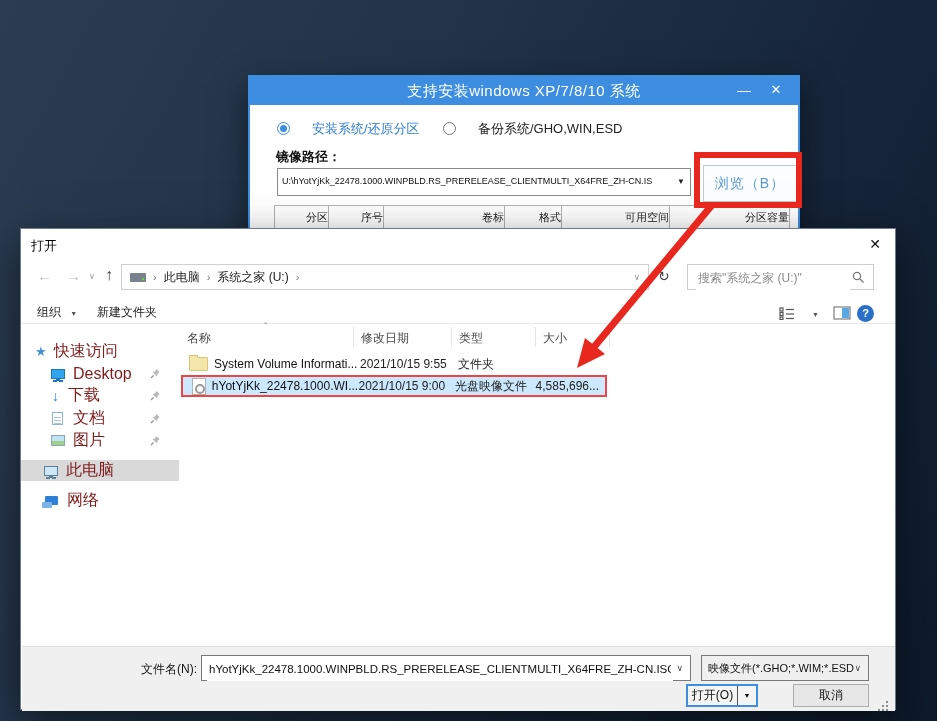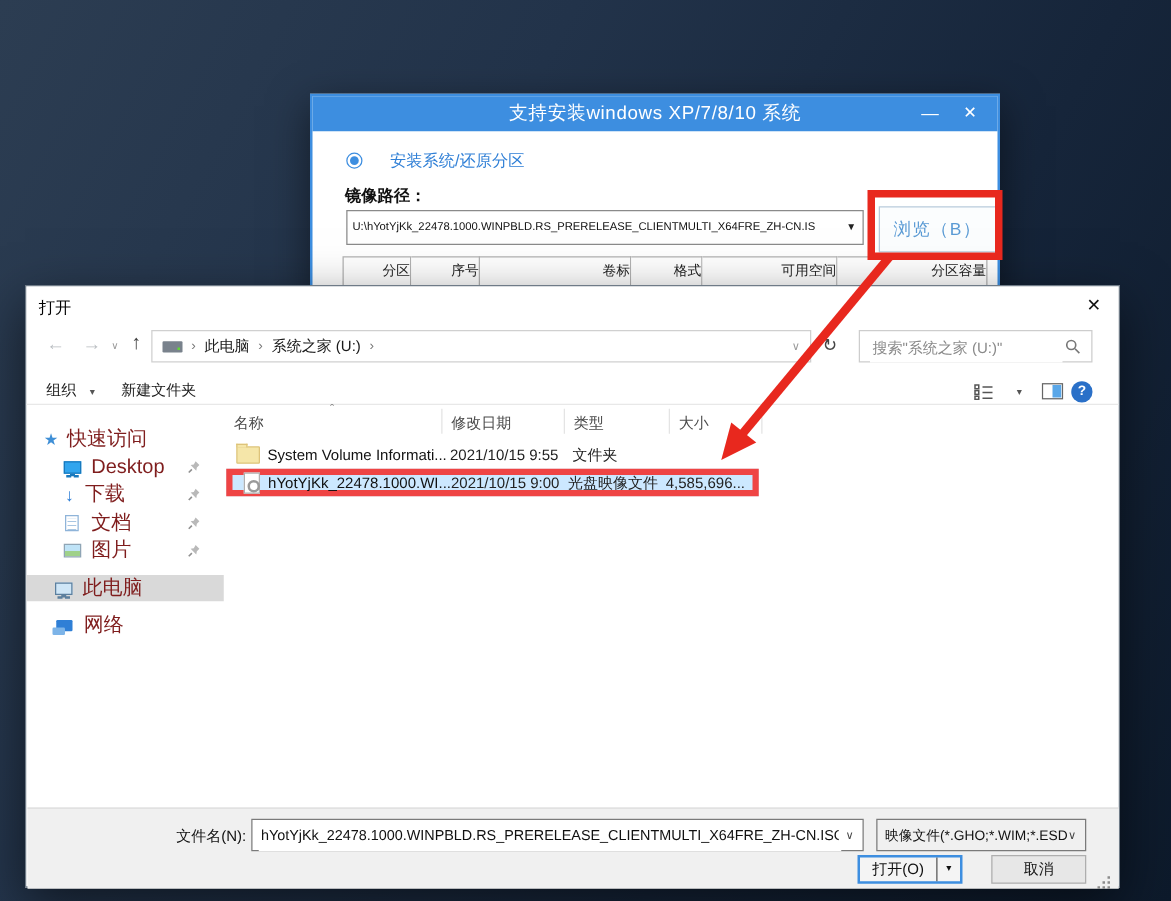--- a/index.html
+++ b/index.html
@@ -58,21 +58,21 @@
   .side-item .lbl{font-size:16px;color:#7f1d1d;white-space:nowrap}
   .side-sel{background:#d9d9d9}
   .pin{margin-left:auto;margin-right:18px}
   
   .colhead{font-size:12px;color:#4a4a4a}
   .sortcaret{font-size:10px;color:#888}
   .vline{width:1px;background:#e4e4e4;top:98px;height:20px}
   .row{height:22px;display:flex;align-items:center}
   .row .name{font-size:12px;color:#111;margin-left:6px;white-space:nowrap}
   .row .cellt{font-size:12px;color:#222;white-space:nowrap}
-  .rowsel{background:#cce8ff;border:5px solid #ef4444;box-sizing:border-box}
+  .rowsel{background:#cce8ff;border:2px solid #ef4444;box-sizing:border-box}
   
   .folder-ico{width:17px;height:12px;background:#f5e6a9;border:1px solid #ddc37a;border-radius:1px;position:relative}
   .folder-ico::before{content:"";position:absolute;left:-1px;top:-3px;width:7px;height:2px;background:#f5e6a9;border:1px solid #ddc37a;border-bottom:none}
   .disc-ico{width:12px;height:15px;background:#fff;border:1px solid #b0b0b0;position:relative}
   .disc-ico::after{content:"";position:absolute;left:2px;top:5px;width:6px;height:6px;border:2px solid #9a9a9a;border-radius:50%}
   .mon{width:14px;height:10px;background:#31a5ee;border:1px solid #1879bd;position:relative;box-sizing:border-box}
   .mon::after{content:"";position:absolute;left:4px;bottom:-3px;width:4px;height:2px;background:#1879bd;box-shadow:-3px 1px 0 #1879bd,3px 1px 0 #1879bd}
   .mon.gray{background:#cfe6f7;border-color:#5b7f9e}
   .mon.gray::after{background:#5b7f9e;box-shadow:-3px 1px 0 #5b7f9e,3px 1px 0 #5b7f9e}
   .dl-ico{color:#2f7fd6;font-weight:bold;font-size:14px;line-height:12px}
@@ -87,21 +87,21 @@
   .help-ico{width:17px;height:17px;border-radius:50%;background:#2a70c8;color:#fff;font-size:11px;font-weight:bold;text-align:center;line-height:17px}
   
   .foot{left:1px;top:417px;width:873px;height:64px;background:#f0f0f0;border-top:1px solid #dcdcdc}
   .fname-label{left:120px;top:432px;font-size:12px;color:#111}
   .combo{border:1px solid #7a7a7a;background:#fff;box-sizing:border-box;height:26px}
   .fname-combo{left:180px;top:426px;width:490px}
   .fname-combo input{border:none;outline:none;width:462px;height:22px;margin:1px 0 0 5px;font-size:11.5px;font-family:inherit;color:#111}
   .ftype-combo{left:680px;top:426px;width:168px;background:#f0f0f0}
   .ftype-combo .t{display:inline-block;margin:5px 0 0 6px;font-size:11px;color:#111;white-space:nowrap;max-width:146px;overflow:hidden}
   .combo-caret{position:absolute;right:7px;top:7px;font-size:9px;color:#444}
-  .open-btn{left:665px;top:455px;width:84px;height:23px;border:2px solid #3d8ee0;background:#f4f4f4;box-sizing:border-box;display:flex}
+  .open-btn{left:665px;top:455px;width:72px;height:23px;border:2px solid #3d8ee0;background:#f4f4f4;box-sizing:border-box;display:flex}
   .open-btn .t{flex:1;text-align:center;font-size:12px;line-height:19px;color:#111}
   .open-btn .dd{width:18px;border-left:1px solid #555;text-align:center;font-size:7px;line-height:19px;color:#111}
   .cancel-btn{left:772px;top:455px;width:76px;height:23px;border:1px solid #aeaeae;background:#e7e7e7;box-sizing:border-box;
               text-align:center;font-size:12px;line-height:21px;color:#111}
   .grip{right:7px;bottom:6px;width:2px;height:2px;background:#8c8c8c;
         box-shadow:-4px 4px 0 #8c8c8c,0 4px 0 #8c8c8c,-8px 8px 0 #8c8c8c,-4px 8px 0 #8c8c8c,0 8px 0 #8c8c8c}
   
   .red-rect{left:694px;top:152px;width:108px;height:56px;border:6px solid #e8281e;box-sizing:border-box;z-index:30}
   .arrow-svg{left:0;top:0;width:937px;height:721px;z-index:31;pointer-events:none}
 </style>
@@ -110,20 +110,23 @@
 
 <div class="abs inst">
   <div class="abs inst-tb">
     <div class="inst-title">支持安装windows XP/7/8/10 系统</div>
     <div class="abs inst-min">—</div>
     <div class="abs inst-close">✕</div>
   </div>
 
   <div class="abs r1">
     <span class="radio sel"></span><span class="lbl">安装系统/还原分区</span>
+  </div>
+  <div class="abs r2">
+    <span class="radio unsel"></span><span class="lbl">备份系统/GHO,WIN,ESD</span>
   </div>
 
   <div class="abs path-label">镜像路径：</div>
   <div class="abs path-box">
     <div class="abs path-text">U:\hYotYjKk_22478.1000.WINPBLD.RS_PRERELEASE_CLIENTMULTI_X64FRE_ZH-CN.IS</div>
     <div class="abs path-caret">▼</div>
   </div>
   <div class="abs browse-btn">浏览（B）</div>
 
   <div class="abs ptable">

